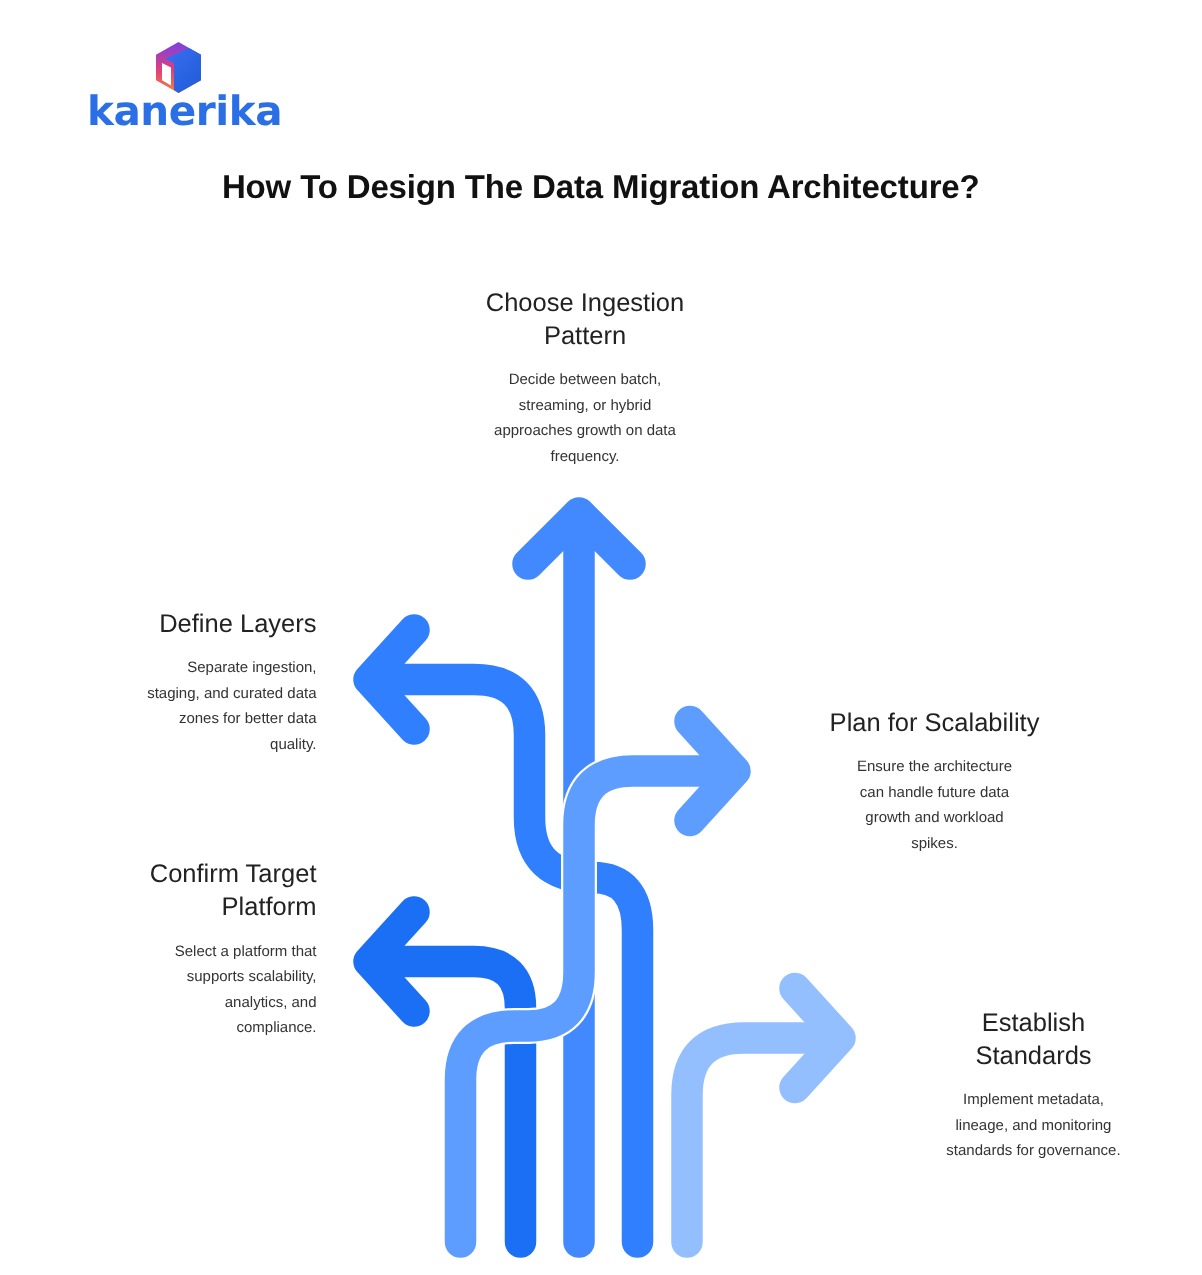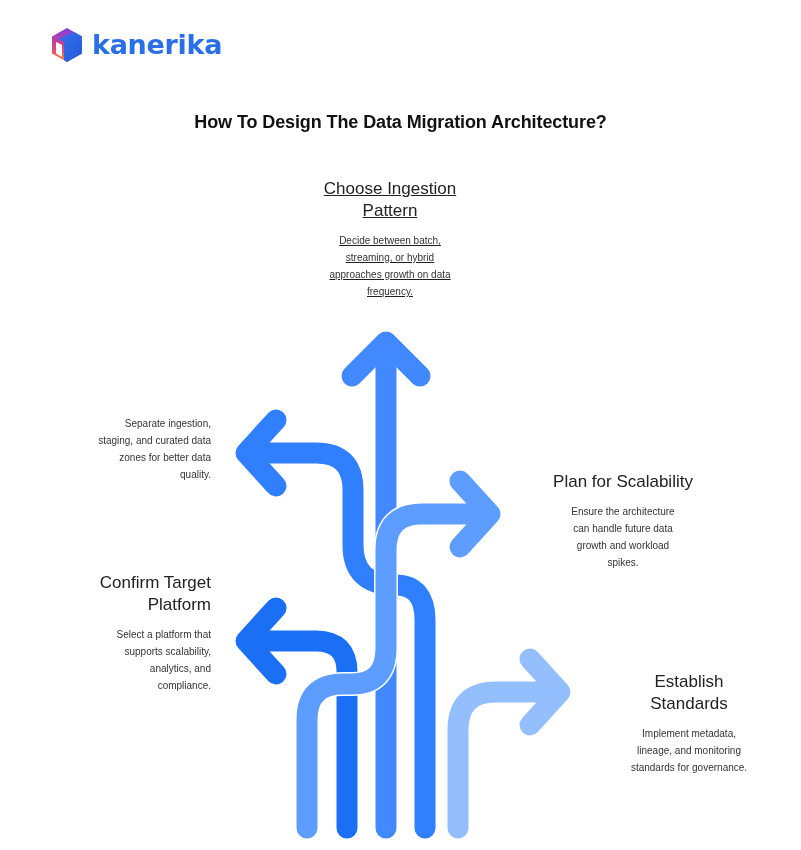--- a/index.html
+++ b/index.html
@@ -1,23 +1,23 @@
 <!DOCTYPE html>
 <html><head>
 <meta charset="utf-8">
 <style>
   html, body { margin: 0; padding: 0; background: #ffffff; }
   body { width: 801px; height: 850px; position: relative; overflow: hidden;
          font-family: "Liberation Sans", "DejaVu Sans", sans-serif; color: #1f1f1f; }
-  .logo { position: absolute; left: 50px; top: 27px; display: flex; align-items: center; }
+  .logo { position: absolute; left: 50px; top: 27px; display: flex; align-items: center; flex-direction: column; }
   .logo-icon { width: 34px; height: 36px; }
   .logo-text { font-family: "DejaVu Sans", sans-serif; font-weight: bold; font-size: 27px;
                color: #2b6fe6; margin-left: 8px; letter-spacing: -0.3px; line-height: 1; margin-top: -2px; }
   .title { position: absolute; left: 0; width: 801px; top: 112px; text-align: center;
-           font-size: 18px; font-weight: bold; color: #111; letter-spacing: -0.1px; }
+           font-size: 22px; font-weight: bold; color: #111; letter-spacing: -0.1px; }
   .diagram { position: absolute; left: 0; top: 0; width: 801px; height: 850px; }
   .step { position: absolute; }
   .step .head { font-size: 17px; color: #222; line-height: 22px; }
   .step .desc { font-size: 10px; color: #333; line-height: 17px; margin-top: 10px; }
   .right-align { text-align: right; }
   .center-align { text-align: center; }
   .left-align { text-align: center; }
 </style>
 </head>
 <body>
@@ -68,34 +68,37 @@
       <path d="M460 481 L490 514 L460 547" stroke="#5c9dff"></path>
     </g>
 
     <g>
       <path d="M458 828 L458 730 Q458 692 496 692 L548 692" stroke="#94bfff"></path>
       <path d="M530 659 L560 692 L530 725" stroke="#94bfff"></path>
     </g>
   </g>
 </svg>
 
-<div class="step center-align" style="left:290px; top:178px; width:200px;text-decoration:underline;">
+<div class="step center-align" style="left:290px; top:191px; width:200px;">
   <div class="head">
     <div>Choose Ingestion</div>
     <div>Pattern</div>
   </div>
   <div class="desc">
     <div>Decide between batch,</div>
     <div>streaming, or hybrid</div>
     <div>approaches growth on data</div>
     <div>frequency.</div>
   </div>
 </div>
 
 <div class="step right-align" style="left:30px; top:405px; width:181px;">
+  <div class="head">
+    <div>Define Layers</div>
+  </div>
   <div class="desc">
     <div>Separate ingestion,</div>
     <div>staging, and curated data</div>
     <div>zones for better data</div>
     <div>quality.</div>
   </div>
 </div>
 
 <div class="step left-align" style="left:523px; top:471px; width:200px;">
   <div class="head">

